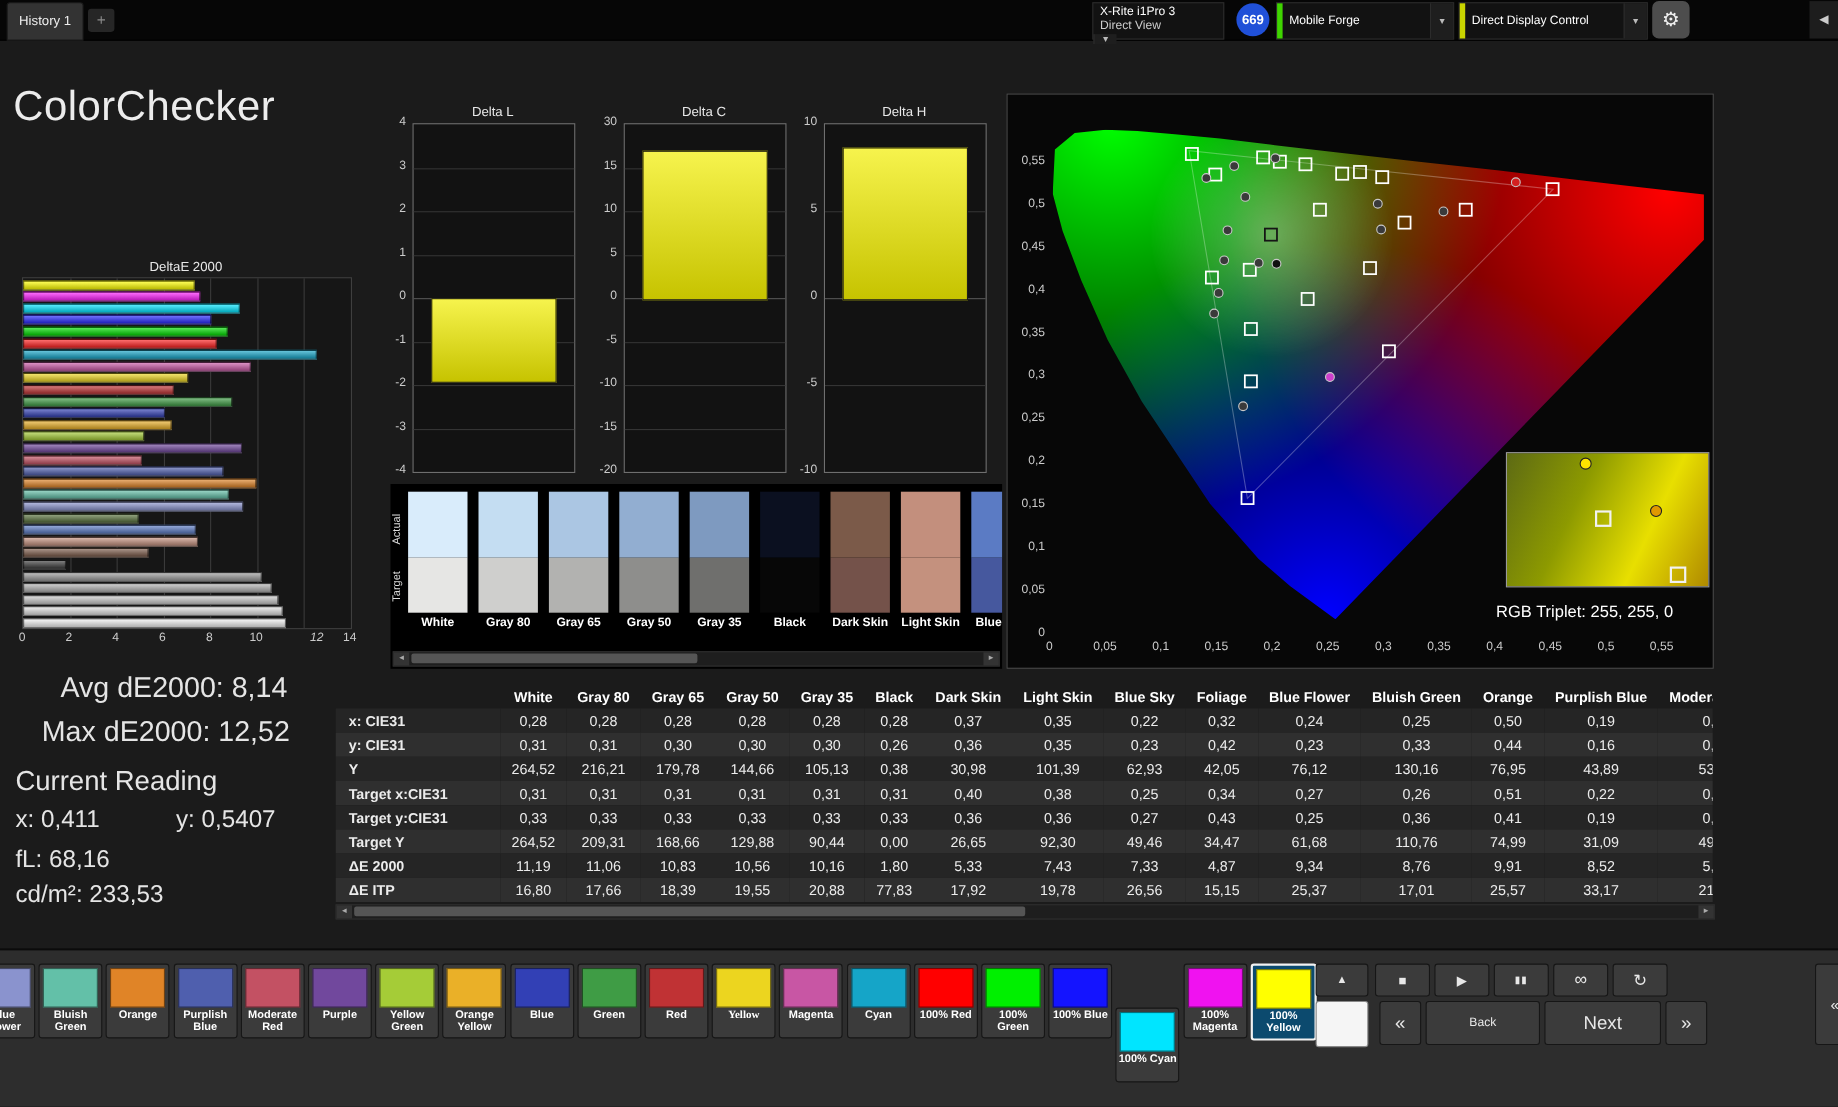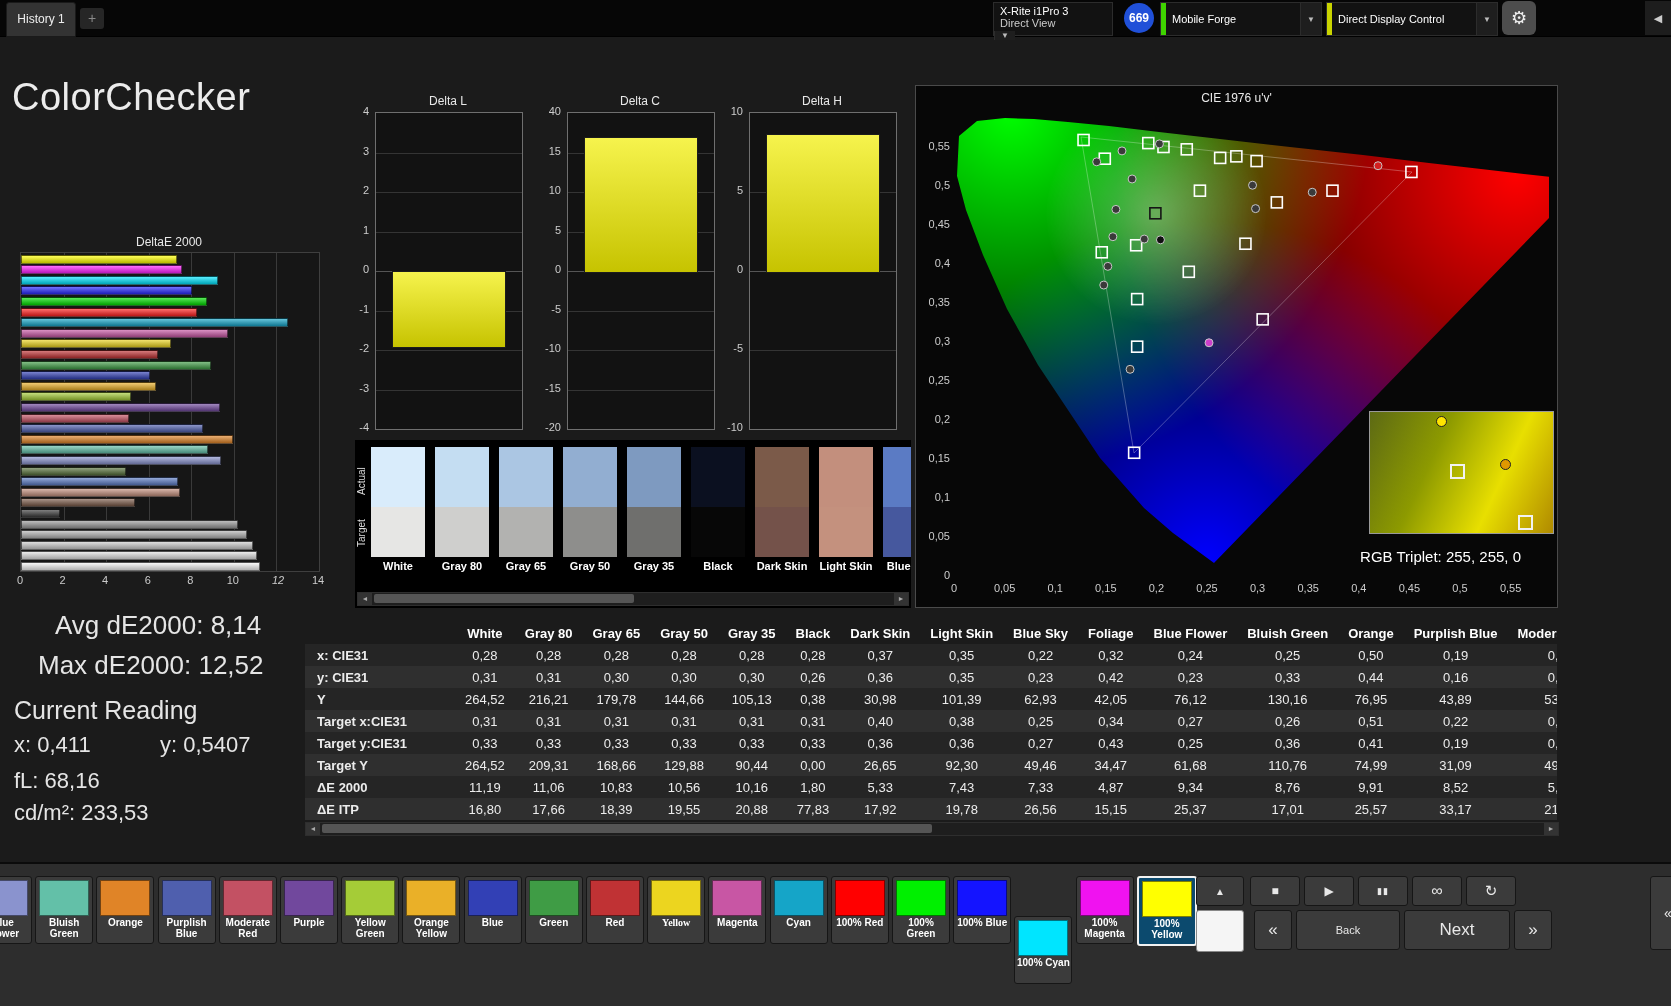--- a/index.html
+++ b/index.html
@@ -175,21 +175,21 @@
     <div class="hbar" title="Gray 80" style="top: 298.3px; width: 234.42px; background-color: rgb(226, 226, 226);"></div>
     <div class="hbar" title="White" style="top: 308.9px; width: 237.187px; background-color: rgb(244, 244, 244);"></div>
   </div>
 <div id="deltae-xlabels">
     <span class="xtick" style="left: 20px;">0</span>
     <span class="xtick" style="left: 62.5714px;">2</span>
     <span class="xtick" style="left: 105.143px;">4</span>
     <span class="xtick" style="left: 147.714px;">6</span>
     <span class="xtick" style="left: 190.286px;">8</span>
     <span class="xtick" style="left: 232.857px;">10</span>
-    <span class="xtick" style="left: 278px; font-style: italic;">12</span>
+    <span class="xtick" style="left: 288px; font-style: italic;">12</span>
     <span class="xtick" style="left: 318px; text-align: right;">14</span>
   </div>
 
 <div id="delta-charts">
     <div class="delta-title" style="left: 375px; width: 146px;">Delta L</div>
     <div class="delta-box" style="left: 375px;">
       <div class="hgrid" style="top: 39.5px;"></div>
       <div class="hgrid" style="top: 79px;"></div>
       <div class="hgrid" style="top: 118.5px;"></div>
       <div class="hgrid zero" style="top: 158px;"></div>
@@ -211,21 +211,21 @@
     <div class="delta-box" style="left: 567px;">
       <div class="hgrid" style="top: 39.5px;"></div>
       <div class="hgrid" style="top: 79px;"></div>
       <div class="hgrid" style="top: 118.5px;"></div>
       <div class="hgrid zero" style="top: 158px;"></div>
       <div class="hgrid" style="top: 197.5px;"></div>
       <div class="hgrid" style="top: 237px;"></div>
       <div class="hgrid" style="top: 276.5px;"></div>
       <div class="delta-bar" style="height: 134.3px; top: 23.7px; background-color: rgb(242, 238, 0);"></div>
     </div>
-    <div class="ytick" style="left: 523px; top: 105px;">40</div>
+    <div class="ytick" style="left: 523px; top: 105px;">30</div>
     <div class="ytick" style="left: 523px; top: 144.5px;">15</div>
     <div class="ytick" style="left: 523px; top: 184px;">10</div>
     <div class="ytick" style="left: 523px; top: 223.5px;">5</div>
     <div class="ytick" style="left: 523px; top: 263px;">0</div>
     <div class="ytick" style="left: 523px; top: 302.5px;">-5</div>
     <div class="ytick" style="left: 523px; top: 342px;">-10</div>
     <div class="ytick" style="left: 523px; top: 381.5px;">-15</div>
     <div class="ytick" style="left: 523px; top: 421px;">-20</div>
     <div class="delta-title" style="left: 749px; width: 146px;">Delta H</div>
     <div class="delta-box" style="left: 749px;">
@@ -292,21 +292,20 @@
       </div>
     </div>
   <div class="hscroll" style="left:2px;right:2px;top:152px;">
     <div class="arrow" style="left:0;">◄</div>
     <div class="arrow" style="right:0;">►</div>
     <div class="thumb" style="left:16px;width:260px;"></div>
   </div>
 </div>
 
 <div id="cie-panel">
-  <div id="cie-title">CIE 1976 u'v'</div>
   <svg id="cie-svg" width="641" height="521" viewBox="0 0 641 521">
     <defs>
       <clipPath id="plotclip">
           <rect x="38" y="16" width="595" height="476"></rect>
         </clipPath>
       <clipPath id="shoeclip">
         <path d="M298,477 L257,447 L228,422 L184,372 L122,279 L91,223 L67,169 L50,124 L41,90 L43,50 L61,35 L89,32 L118,33 L152,36 L193,40 L243,46 L304,53 L374,61 L447,69 L513,77 L565,83 L669,95 Z"></path>
       </clipPath>
       <radialGradient id="gR">
           <stop offset="0" stop-color="#ff0000"></stop>

